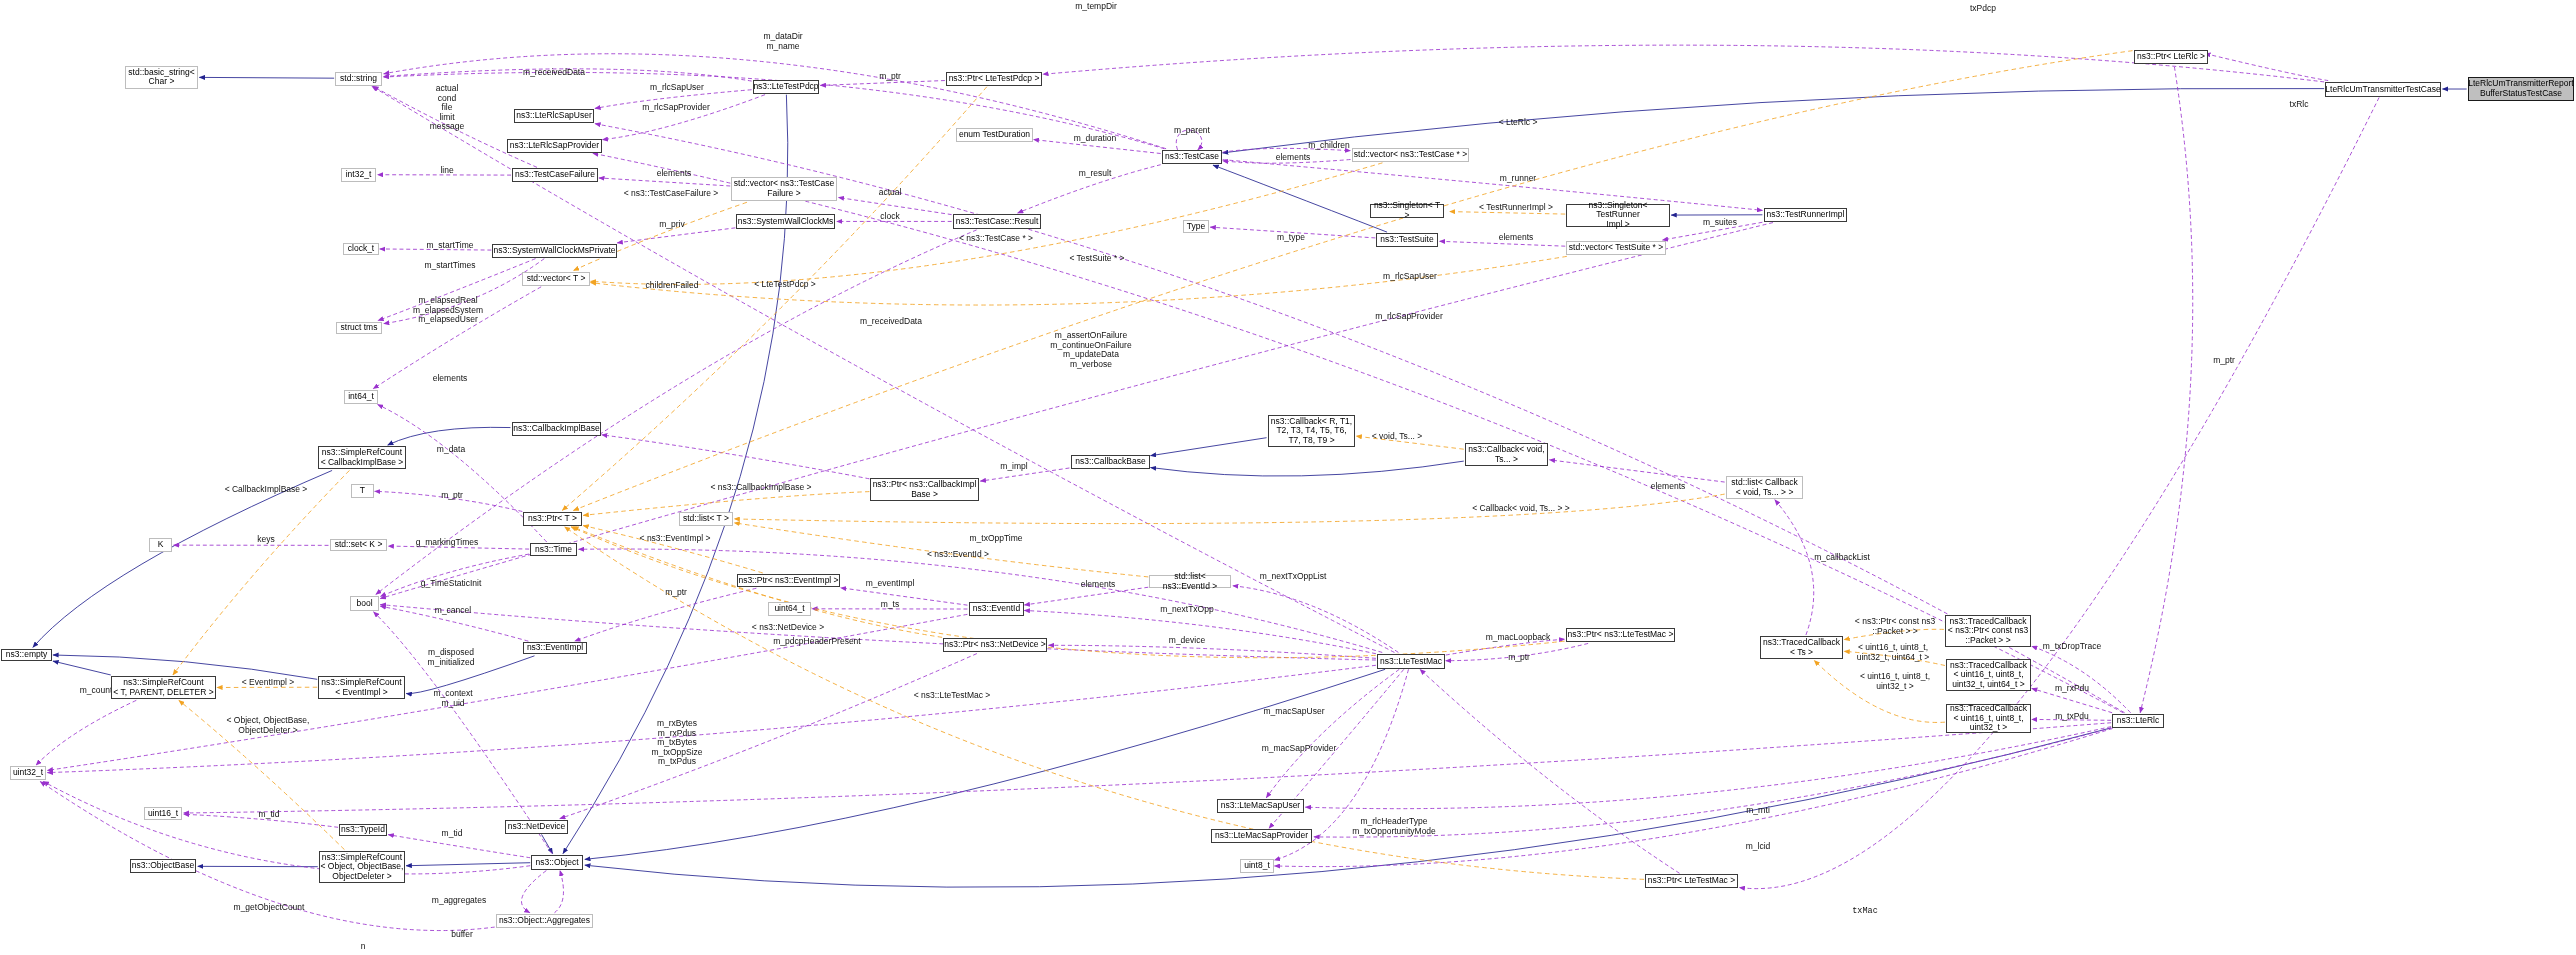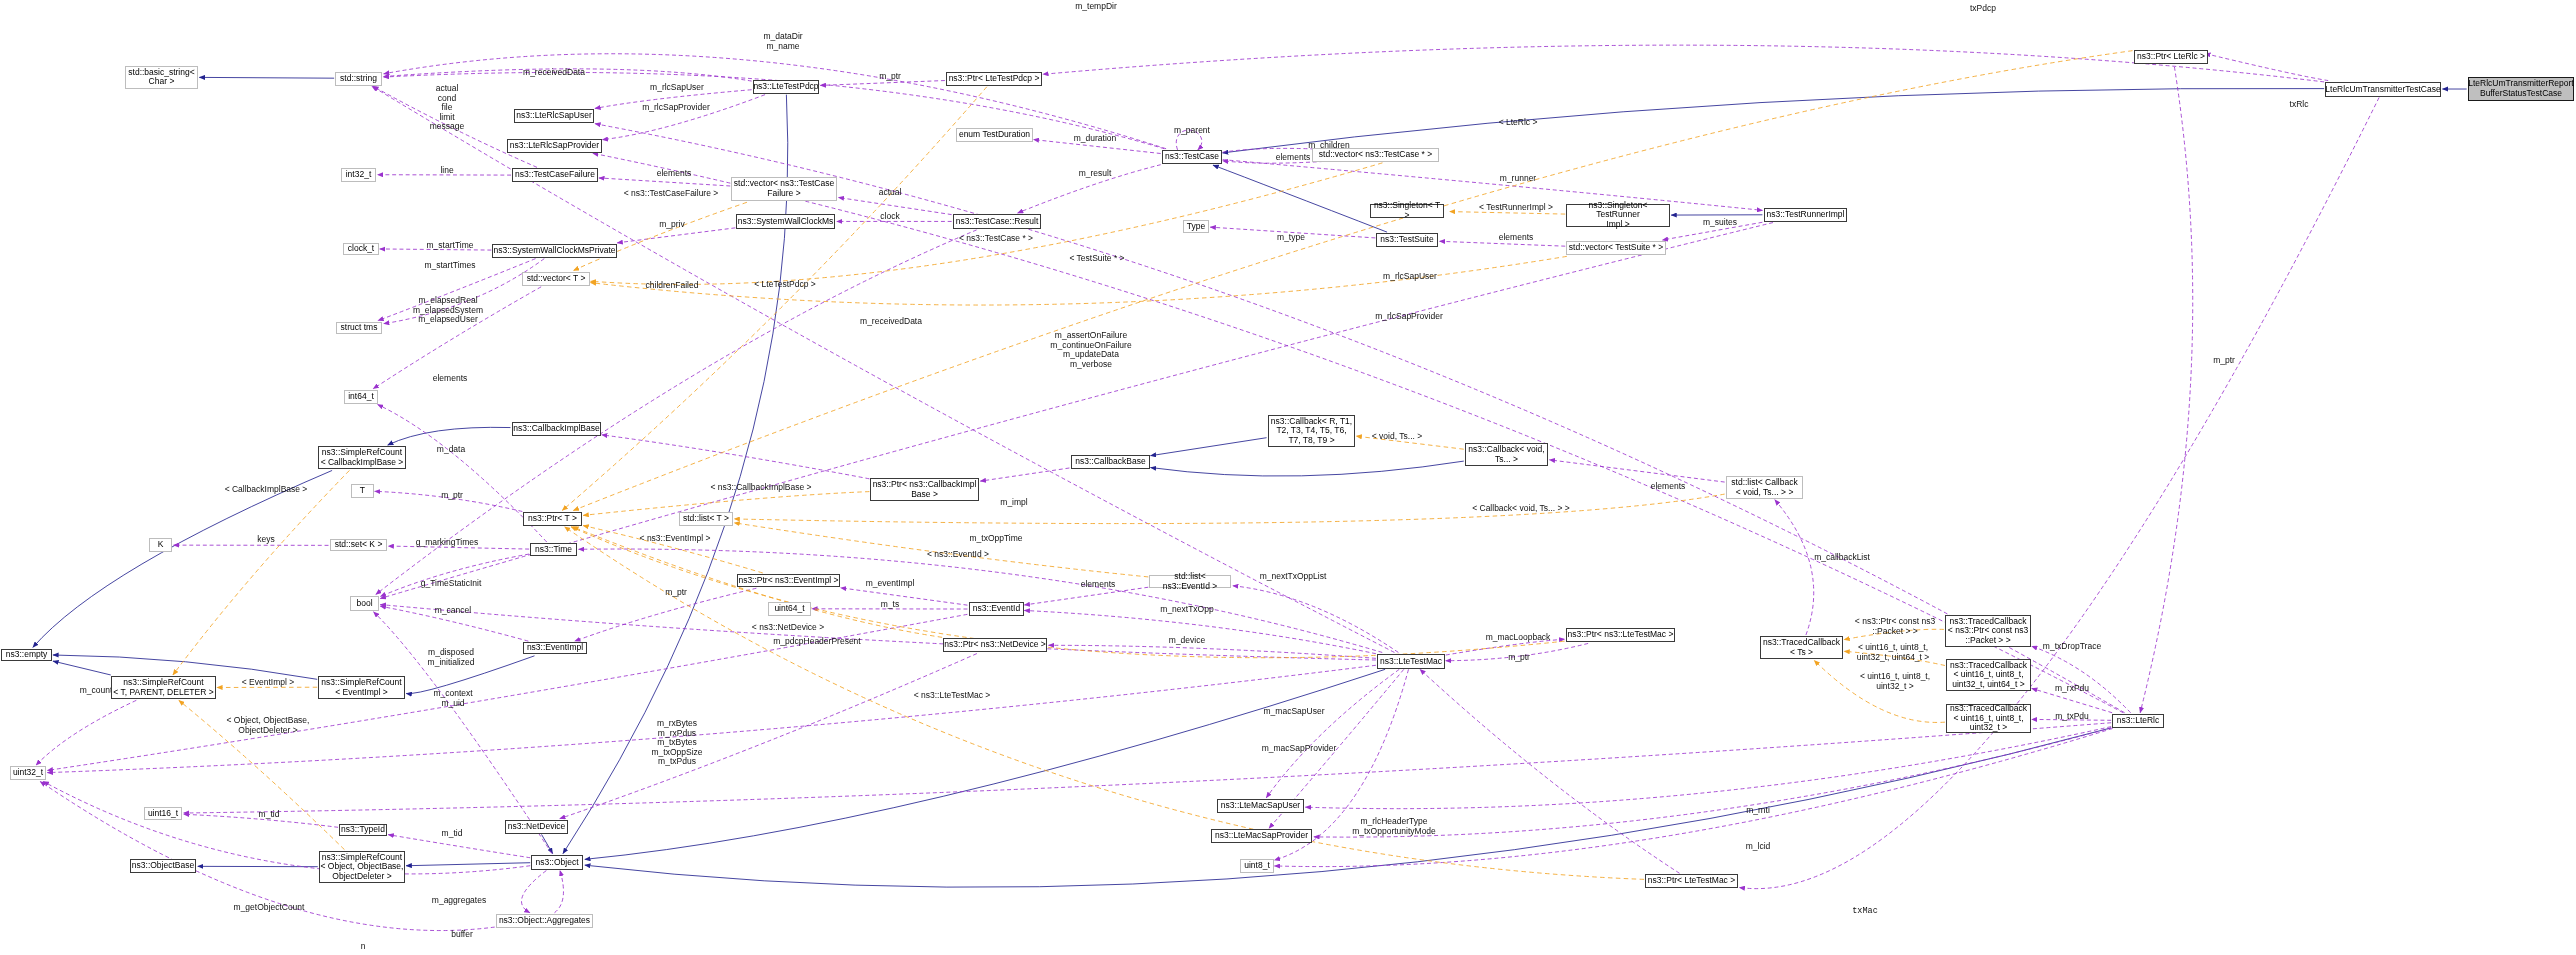--- a/index.html
+++ b/index.html
@@ -150,21 +150,21 @@
 Char &gt;</div>
     <div class="node g" style="left: 335px; top: 72px; width: 47px; height: 13.5px;">std::string</div>
     <div class="node b" style="left: 514px; top: 109px; width: 80px; height: 13.5px;">ns3::LteRlcSapUser</div>
     <div class="node b" style="left: 507px; top: 139px; width: 95px; height: 13.5px;">ns3::LteRlcSapProvider</div>
     <div class="node g" style="left: 341px; top: 168px; width: 35px; height: 13.5px;">int32_t</div>
     <div class="node b" style="left: 512px; top: 168px; width: 86px; height: 13.5px;">ns3::TestCaseFailure</div>
     <div class="node b" style="left: 753px; top: 80px; width: 66px; height: 13.5px;">ns3::LteTestPdcp</div>
     <div class="node b" style="left: 946px; top: 72px; width: 96px; height: 14px;">ns3::Ptr&lt; LteTestPdcp &gt;</div>
     <div class="node g" style="left: 956px; top: 128px; width: 77px; height: 13.5px;">enum TestDuration</div>
     <div class="node b" style="left: 1162px; top: 150px; width: 60px; height: 14px;">ns3::TestCase</div>
-    <div class="node g" style="left: 1312px; top: 148px; width: 127px; height: 14px;">std::vector&lt; ns3::TestCase * &gt;</div>
+    <div class="node g" style="left: 1352px; top: 148px; width: 117px; height: 14px;">std::vector&lt; ns3::TestCase * &gt;</div>
     <div class="node b" style="left: 1370px; top: 204px; width: 74px; height: 13.5px;">ns3::Singleton&lt; T &gt;</div>
     <div class="node b" style="left: 1566px; top: 204px; width: 104px; height: 22.5px;">ns3::Singleton&lt; TestRunner
 Impl &gt;</div>
     <div class="node b" style="left: 1764px; top: 208px; width: 83px; height: 13.5px;">ns3::TestRunnerImpl</div>
     <div class="node g" style="left: 1566px; top: 241px; width: 100px; height: 14px;">std::vector&lt; TestSuite * &gt;</div>
     <div class="node b" style="left: 1376px; top: 233px; width: 62px; height: 13.5px;">ns3::TestSuite</div>
     <div class="node g" style="left: 1183px; top: 220px; width: 26px; height: 13px;">Type</div>
     <div class="node b" style="left: 953px; top: 214px; width: 88px; height: 14.6px;">ns3::TestCase::Result</div>
     <div class="node b" style="left: 736px; top: 214px; width: 99px; height: 14.6px;">ns3::SystemWallClockMs</div>
     <div class="node g" style="left: 731px; top: 177px; width: 106px; height: 24px;">std::vector&lt; ns3::TestCase
@@ -328,21 +328,21 @@
     <div class="elabel" style="left: 1895px; top: 627px;">&lt; ns3::Ptr&lt; const ns3
 ::Packet &gt; &gt;</div>
     <div class="elabel" style="left: 1893px; top: 653px;">&lt; uint16_t, uint8_t,
 uint32_t, uint64_t &gt;</div>
     <div class="elabel" style="left: 1895px; top: 682px;">&lt; uint16_t, uint8_t,
 uint32_t &gt;</div>
     <div class="elabel" style="left: 1842px; top: 558px;">m_callbackList</div>
     <div class="elabel" style="left: 1668px; top: 487px;">elements</div>
     <div class="elabel" style="left: 1521px; top: 509px;">&lt; Callback&lt; void, Ts... &gt; &gt;</div>
     <div class="elabel" style="left: 1397px; top: 437px;">&lt; void, Ts... &gt;</div>
-    <div class="elabel" style="left: 1014px; top: 467px; margin-top: 36px;">m_impl</div>
+    <div class="elabel" style="left: 1014px; top: 467px;">m_impl</div>
     <div class="elabel" style="left: 761px; top: 488px;">&lt; ns3::CallbackImplBase &gt;</div>
     <div class="elabel" style="left: 958px; top: 555px;">&lt; ns3::EventId &gt;</div>
     <div class="elabel" style="left: 269px; top: 815px;">m_tid</div>
     <div class="elabel" style="left: 452px; top: 834px;">m_tid</div>
     <div class="elabel" style="left: 269px; top: 908px;">m_getObjectCount</div>
     <div class="elabel" style="left: 459px; top: 901px;">m_aggregates</div>
     <div class="elabel" style="left: 462px; top: 935px;">buffer</div>
     <div class="elabel" style="left: 363px; top: 947px;">n</div>
     <div class="elabel" style="left: 450px; top: 246px;">m_startTime</div>
     <div class="elabel" style="left: 450px; top: 266px;">m_startTimes</div>

